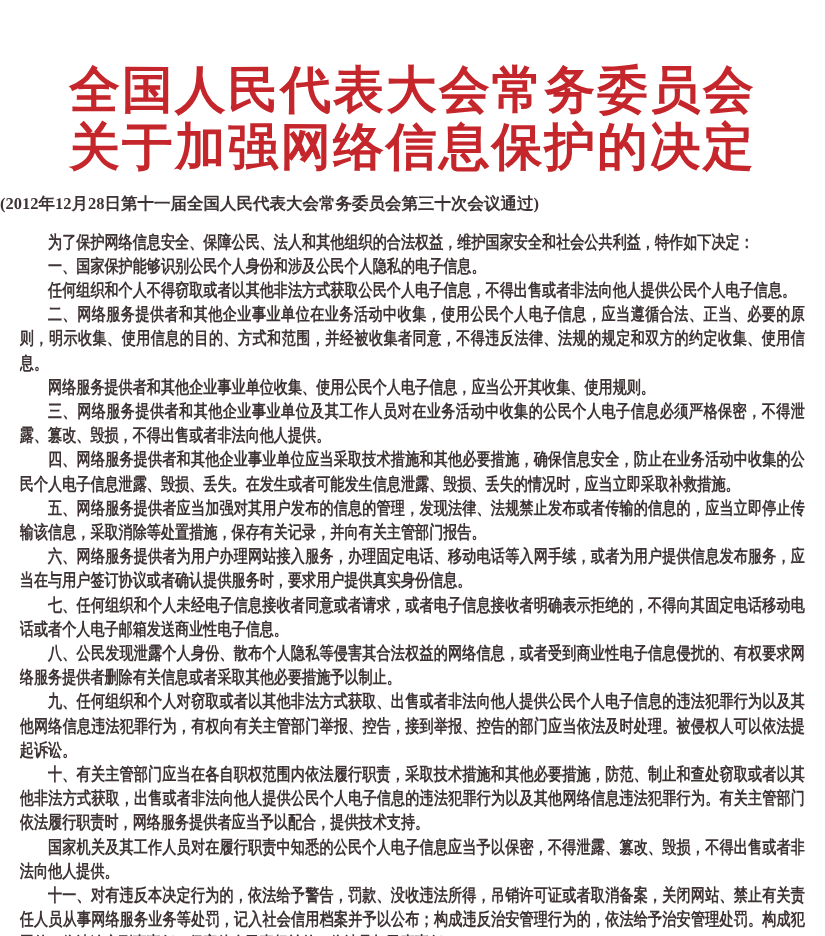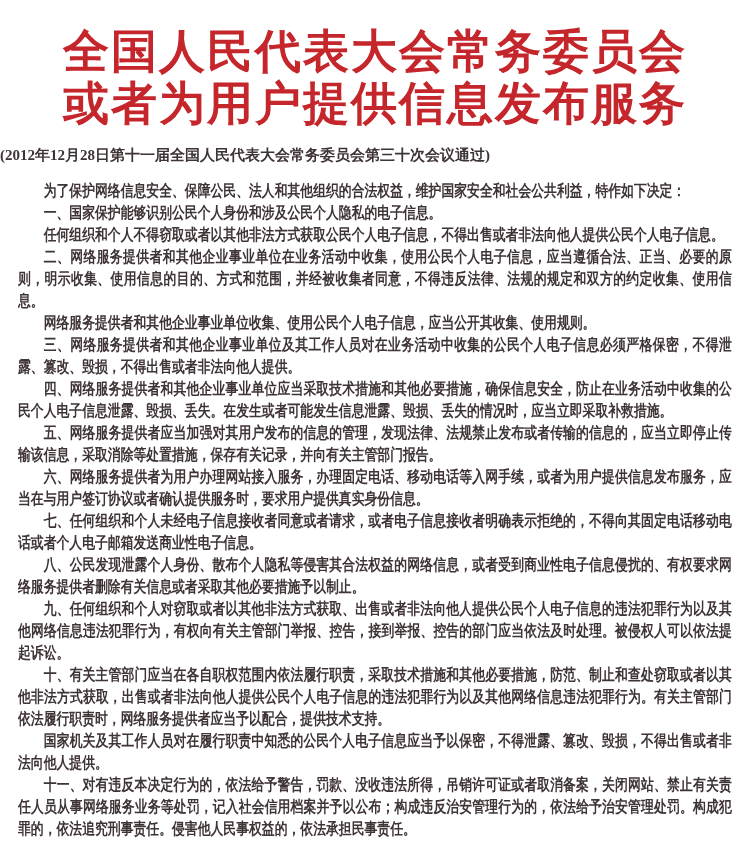--- a/index.html
+++ b/index.html
@@ -7,21 +7,21 @@
   .page {
     position: relative;
     width: 750px;
     height: 851px;
     margin: 0 auto;
     background: #ffffff;
     overflow: hidden;
     font-family: "Liberation Serif", "DejaVu Serif", serif;
   }
   .doc-title {
-    margin-top: 26px;
+    margin-top: 56px;
     text-align: center;
     font-size: 46px;
     font-weight: bold;
     line-height: 1.14;
     letter-spacing: 2px;
     color: var(--title-color, #c5262b);
   }
   .doc-title .line { display: block; }
   .doc-subtitle {
     margin-top: 15px;
@@ -49,21 +49,21 @@
     text-indent: 2em;
     margin: 0;
   }
 </style>
 </head>
 <body style="background: rgb(255, 255, 255);">
 
 <div class="page">
   <h1 class="doc-title">
     <span class="line">全国人民代表大会常务委员会</span>
-    <span class="line">或者为用户提供信息发布服务</span>
+    <span class="line">关于加强网络信息保护的决定</span>
   </h1>
   <div class="doc-subtitle">(2012年12月28日第十一届全国人民代表大会常务委员会第三十次会议通过)</div>
   <div class="doc-body-clip">
     <div class="doc-body" id="paragraphs">
         <p class="para">为了保护网络信息安全、保障公民、法人和其他组织的合法权益，维护国家安全和社会公共利益，特作如下决定：</p>
         <p class="para">一、国家保护能够识别公民个人身份和涉及公民个人隐私的电子信息。</p>
         <p class="para">任何组织和个人不得窃取或者以其他非法方式获取公民个人电子信息，不得出售或者非法向他人提供公民个人电子信息。</p>
         <p class="para">二、网络服务提供者和其他企业事业单位在业务活动中收集，使用公民个人电子信息，应当遵循合法、正当、必要的原则，明示收集、使用信息的目的、方式和范围，并经被收集者同意，不得违反法律、法规的规定和双方的约定收集、使用信息。</p>
         <p class="para">网络服务提供者和其他企业事业单位收集、使用公民个人电子信息，应当公开其收集、使用规则。</p>
         <p class="para">三、网络服务提供者和其他企业事业单位及其工作人员对在业务活动中收集的公民个人电子信息必须严格保密，不得泄露、篡改、毁损，不得出售或者非法向他人提供。</p>

